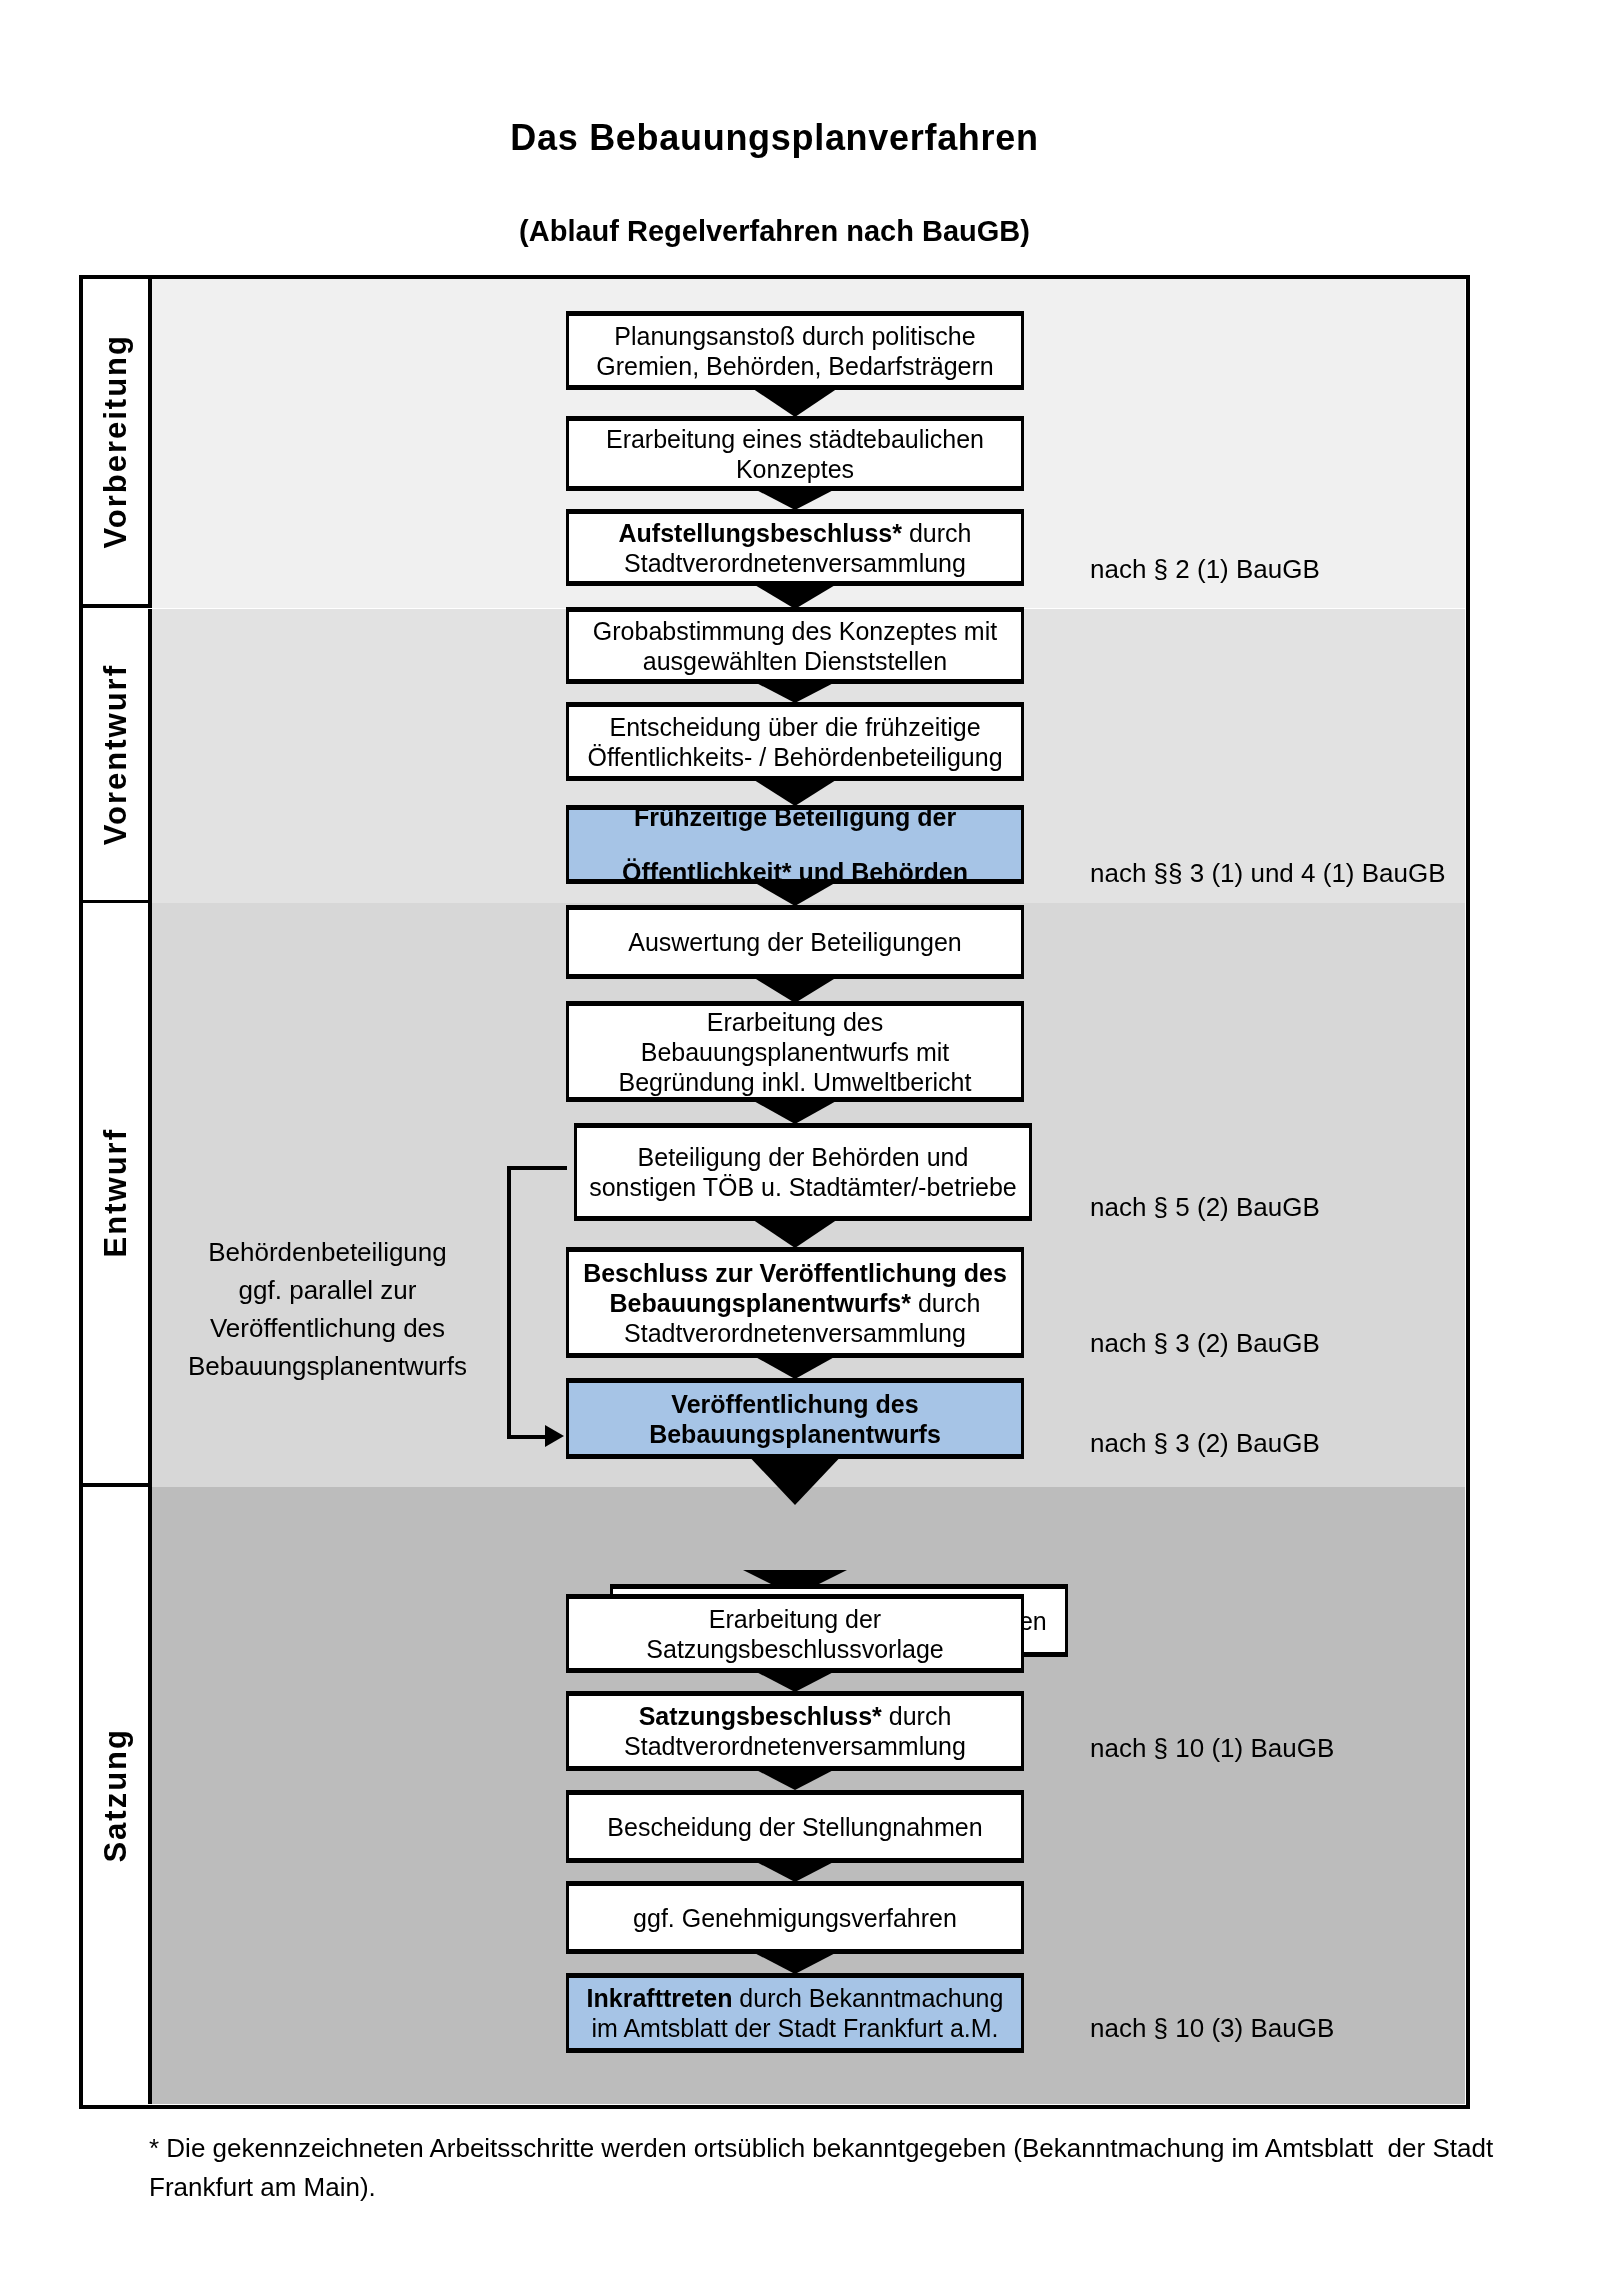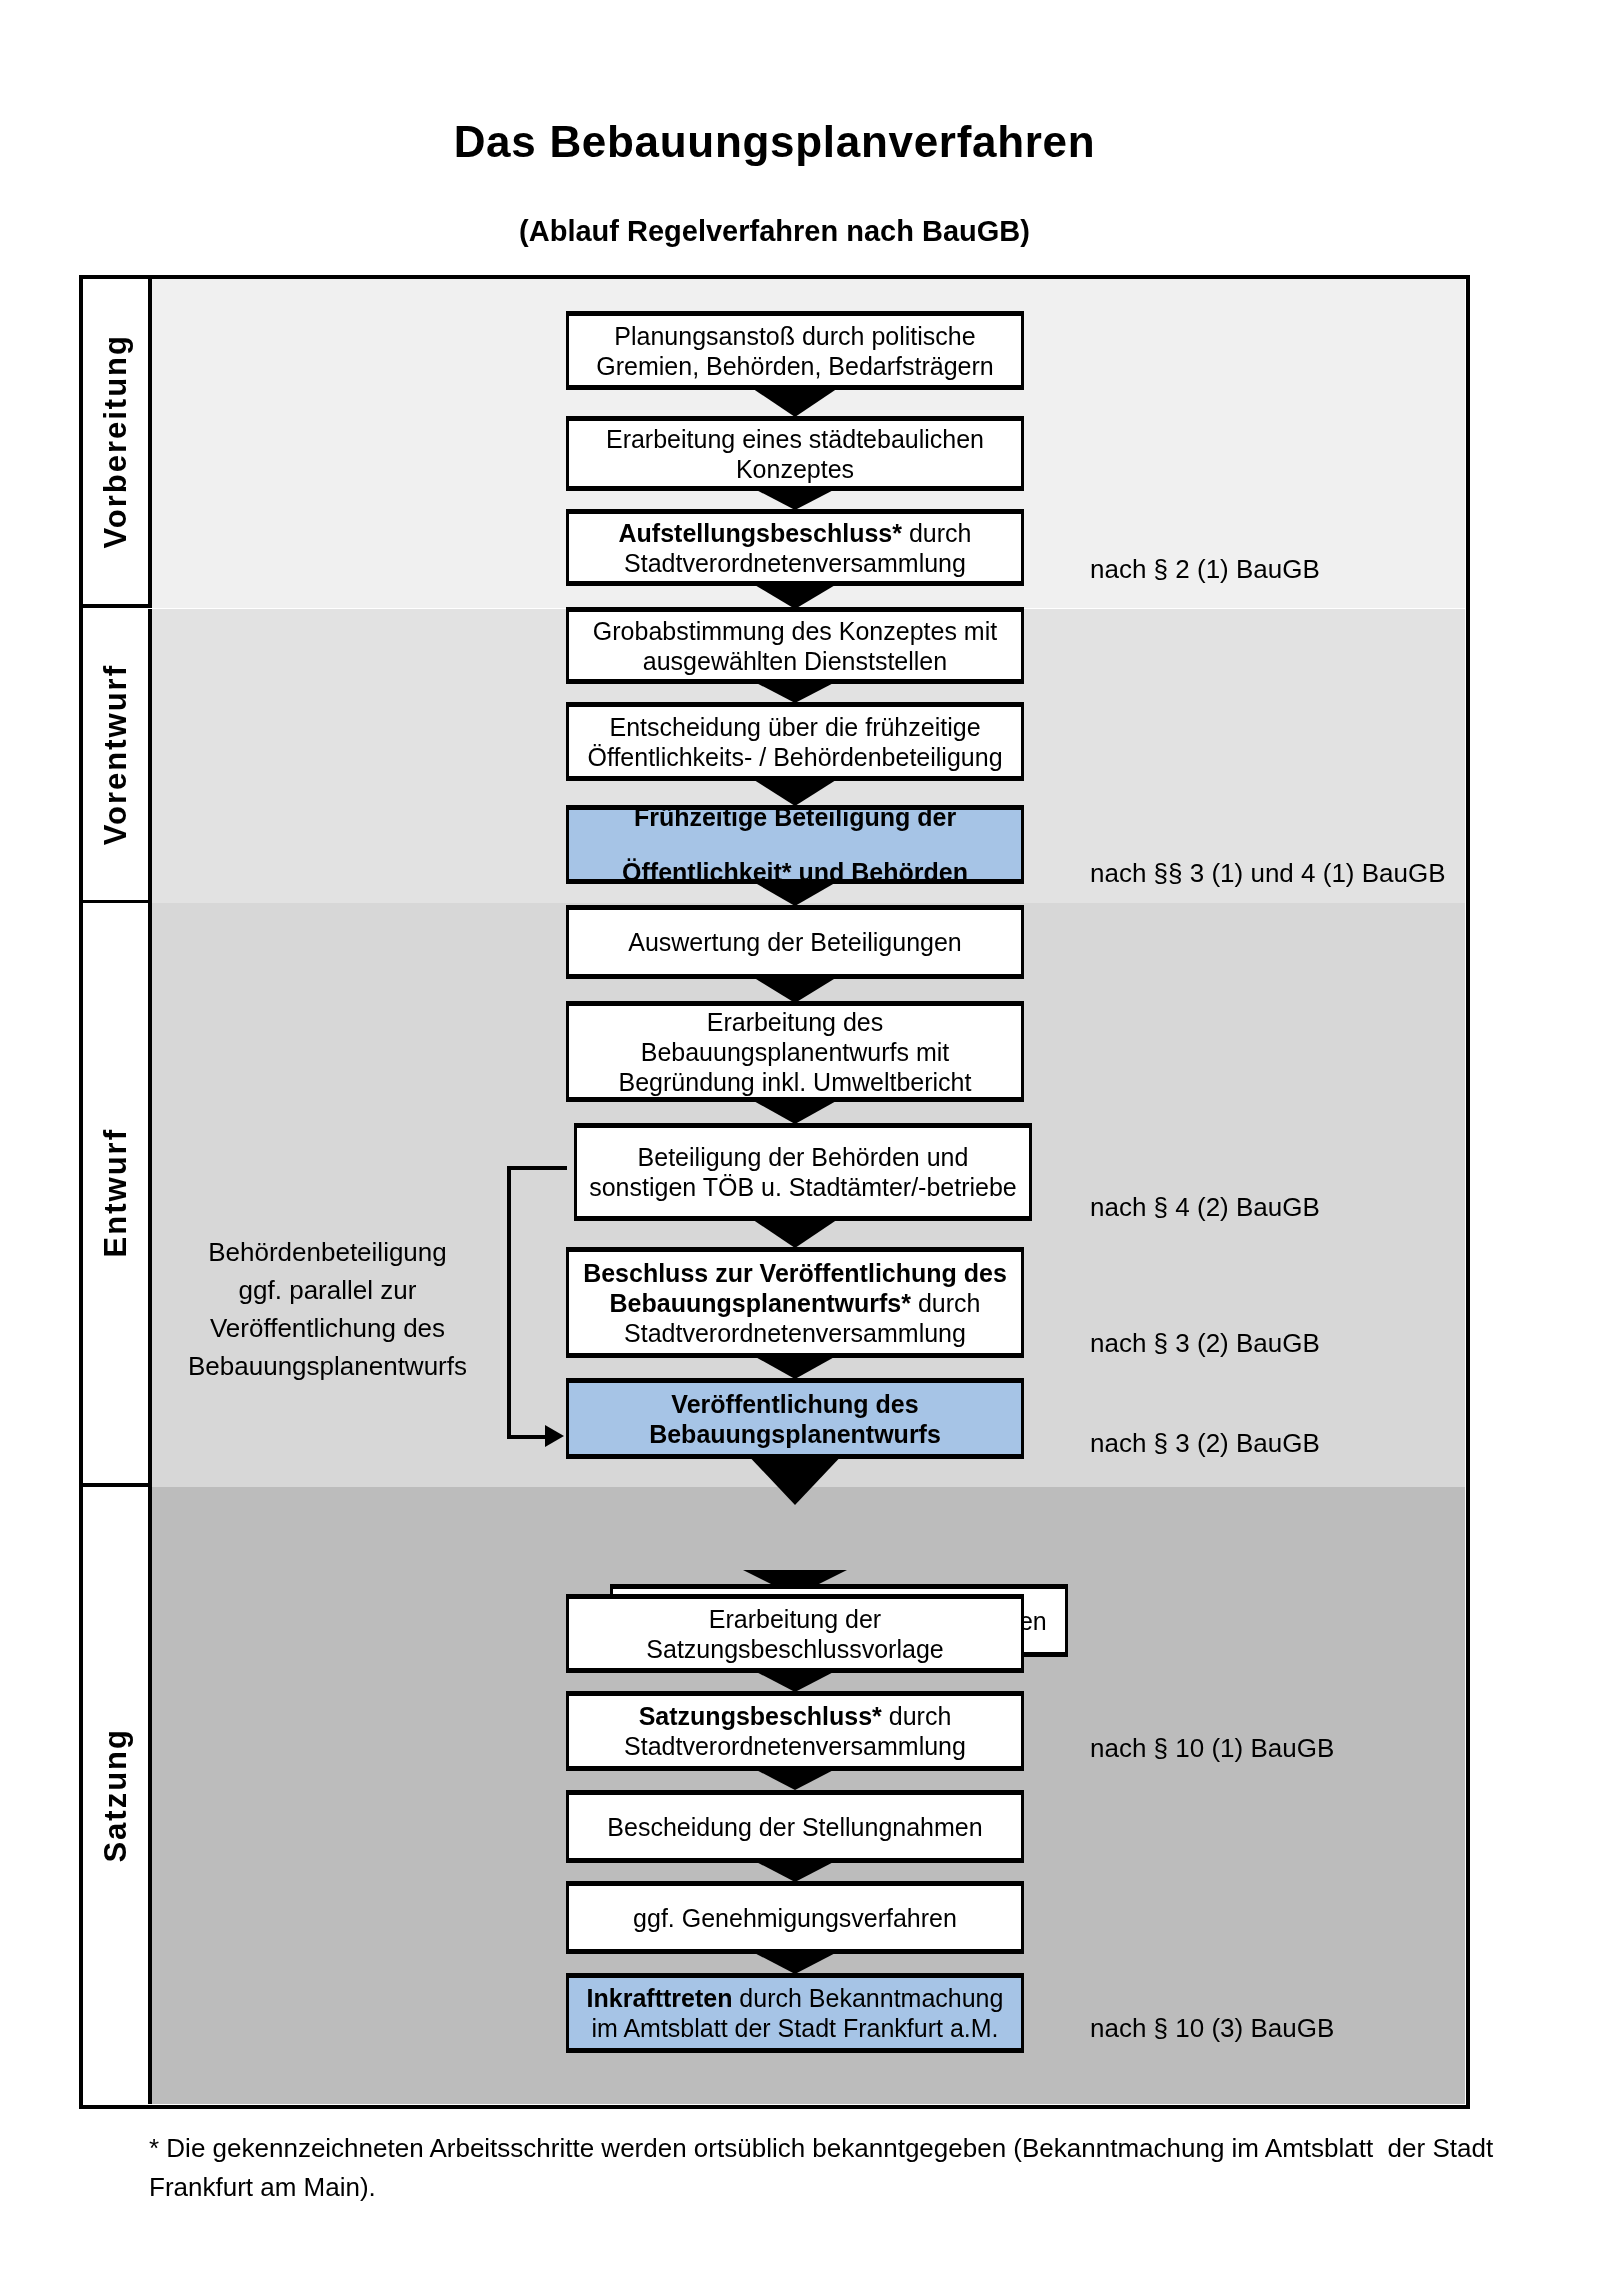--- a/index.html
+++ b/index.html
@@ -5,21 +5,21 @@
   html,body{margin:0;padding:0;}
   body{
     width:1623px;height:2295px;background:#ffffff;
     font-family:"Liberation Sans", sans-serif;color:#000;
     -webkit-font-smoothing:antialiased;
   }
   #canvas{position:relative;width:1623px;height:2295px;overflow:hidden;}
 
   .page-title{
     position:absolute;left:79px;top:117px;width:1391px;
-    text-align:center;font-size:44px;font-weight:bold;letter-spacing:0.7px;
+    text-align:center;font-size:36px;font-weight:bold;letter-spacing:0.7px;
   }
   .page-subtitle{
     position:absolute;left:79px;top:215px;width:1391px;
     text-align:center;font-size:29px;font-weight:bold;
   }
 
   .outer-frame{
     position:absolute;left:79px;top:275px;width:1391px;height:1834px;
     border:4.6px solid #000;box-sizing:border-box;z-index:6;pointer-events:none;
   }
@@ -191,19 +191,19 @@
     <div class="arrow-down" style="top: 1213px; border-top: 35px solid rgb(0, 0, 0);"></div>
     <div class="arrow-down" style="top: 1350px; border-top: 29px solid rgb(0, 0, 0);"></div>
     <div class="arrow-down" style="top: 1450px; border-top: 55px solid rgb(0, 0, 0);"></div>
     <div class="arrow-down" style="top: 1570px; border-top: 26px solid rgb(0, 0, 0);"></div>
     <div class="arrow-down" style="top: 1665px; border-top: 27.5px solid rgb(0, 0, 0);"></div>
     <div class="arrow-down" style="top: 1763px; border-top: 27.5px solid rgb(0, 0, 0);"></div>
     <div class="arrow-down" style="top: 1855px; border-top: 27.5px solid rgb(0, 0, 0);"></div>
     <div class="arrow-down" style="top: 1947px; border-top: 27.5px solid rgb(0, 0, 0);"></div>
     <div class="annotation" style="top: 554px;">nach § 2 (1) BauGB</div>
     <div class="annotation" style="top: 858px;">nach §§ 3 (1) und 4 (1) BauGB</div>
-    <div class="annotation" style="top: 1192px;">nach § 4 (2) BauGB</div>
+    <div class="annotation" style="top: 1192px;">nach § 5 (2) BauGB</div>
     <div class="annotation" style="top: 1328px;">nach § 3 (2) BauGB</div>
     <div class="annotation" style="top: 1428px;">nach § 3 (2) BauGB</div>
     <div class="annotation" style="top: 1733px;">nach § 10 (1) BauGB</div>
     <div class="annotation" style="top: 2013px;">nach § 10 (3) BauGB</div>
   </div>
 
 
 </body></html>

